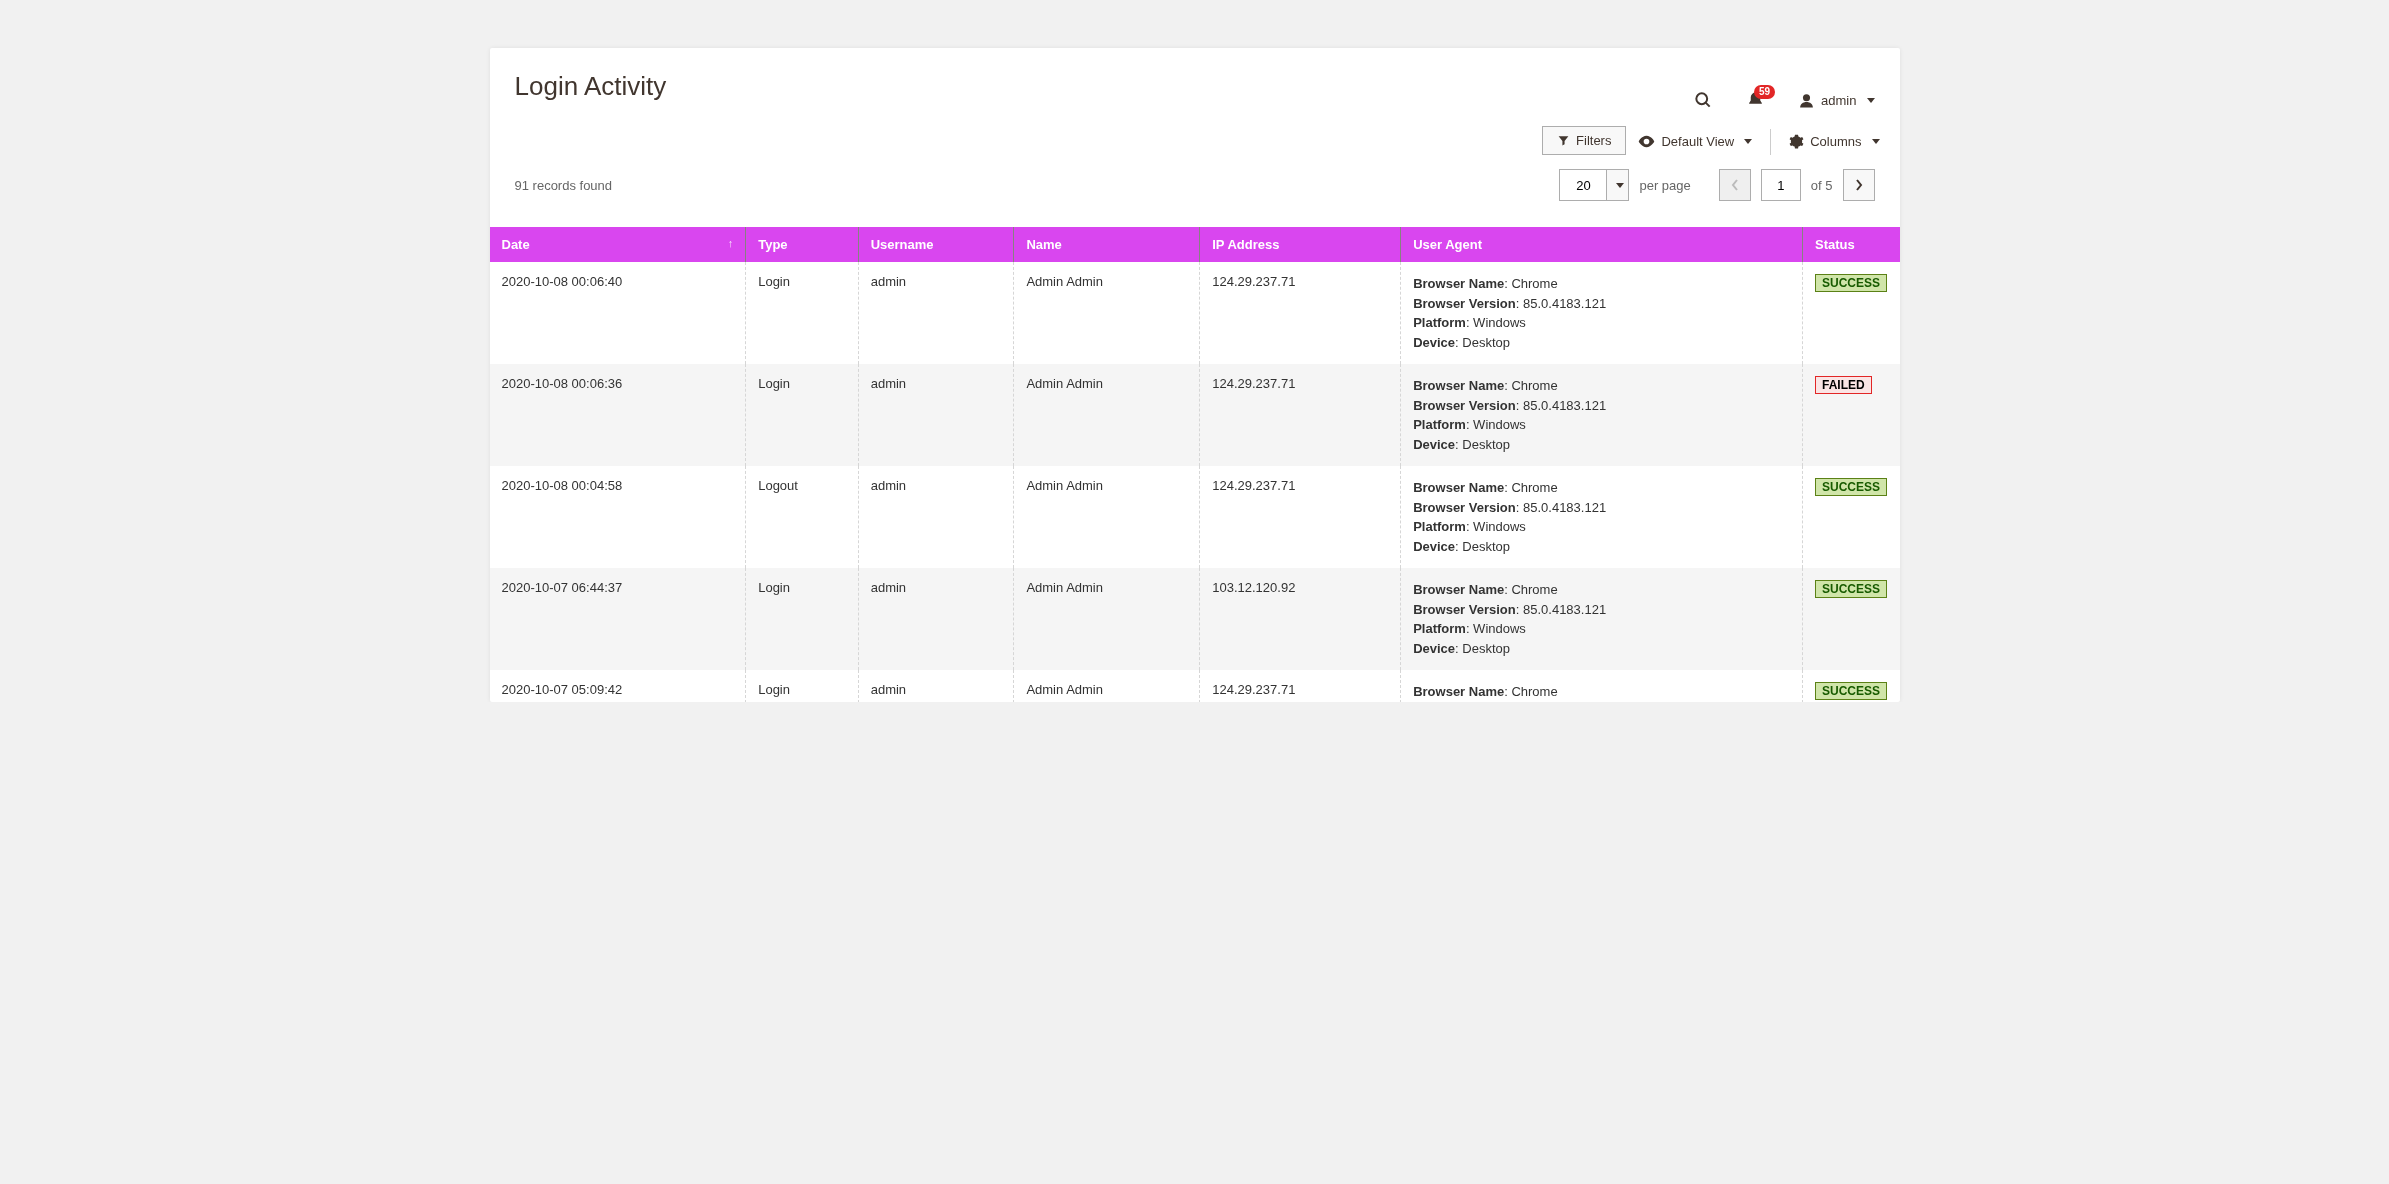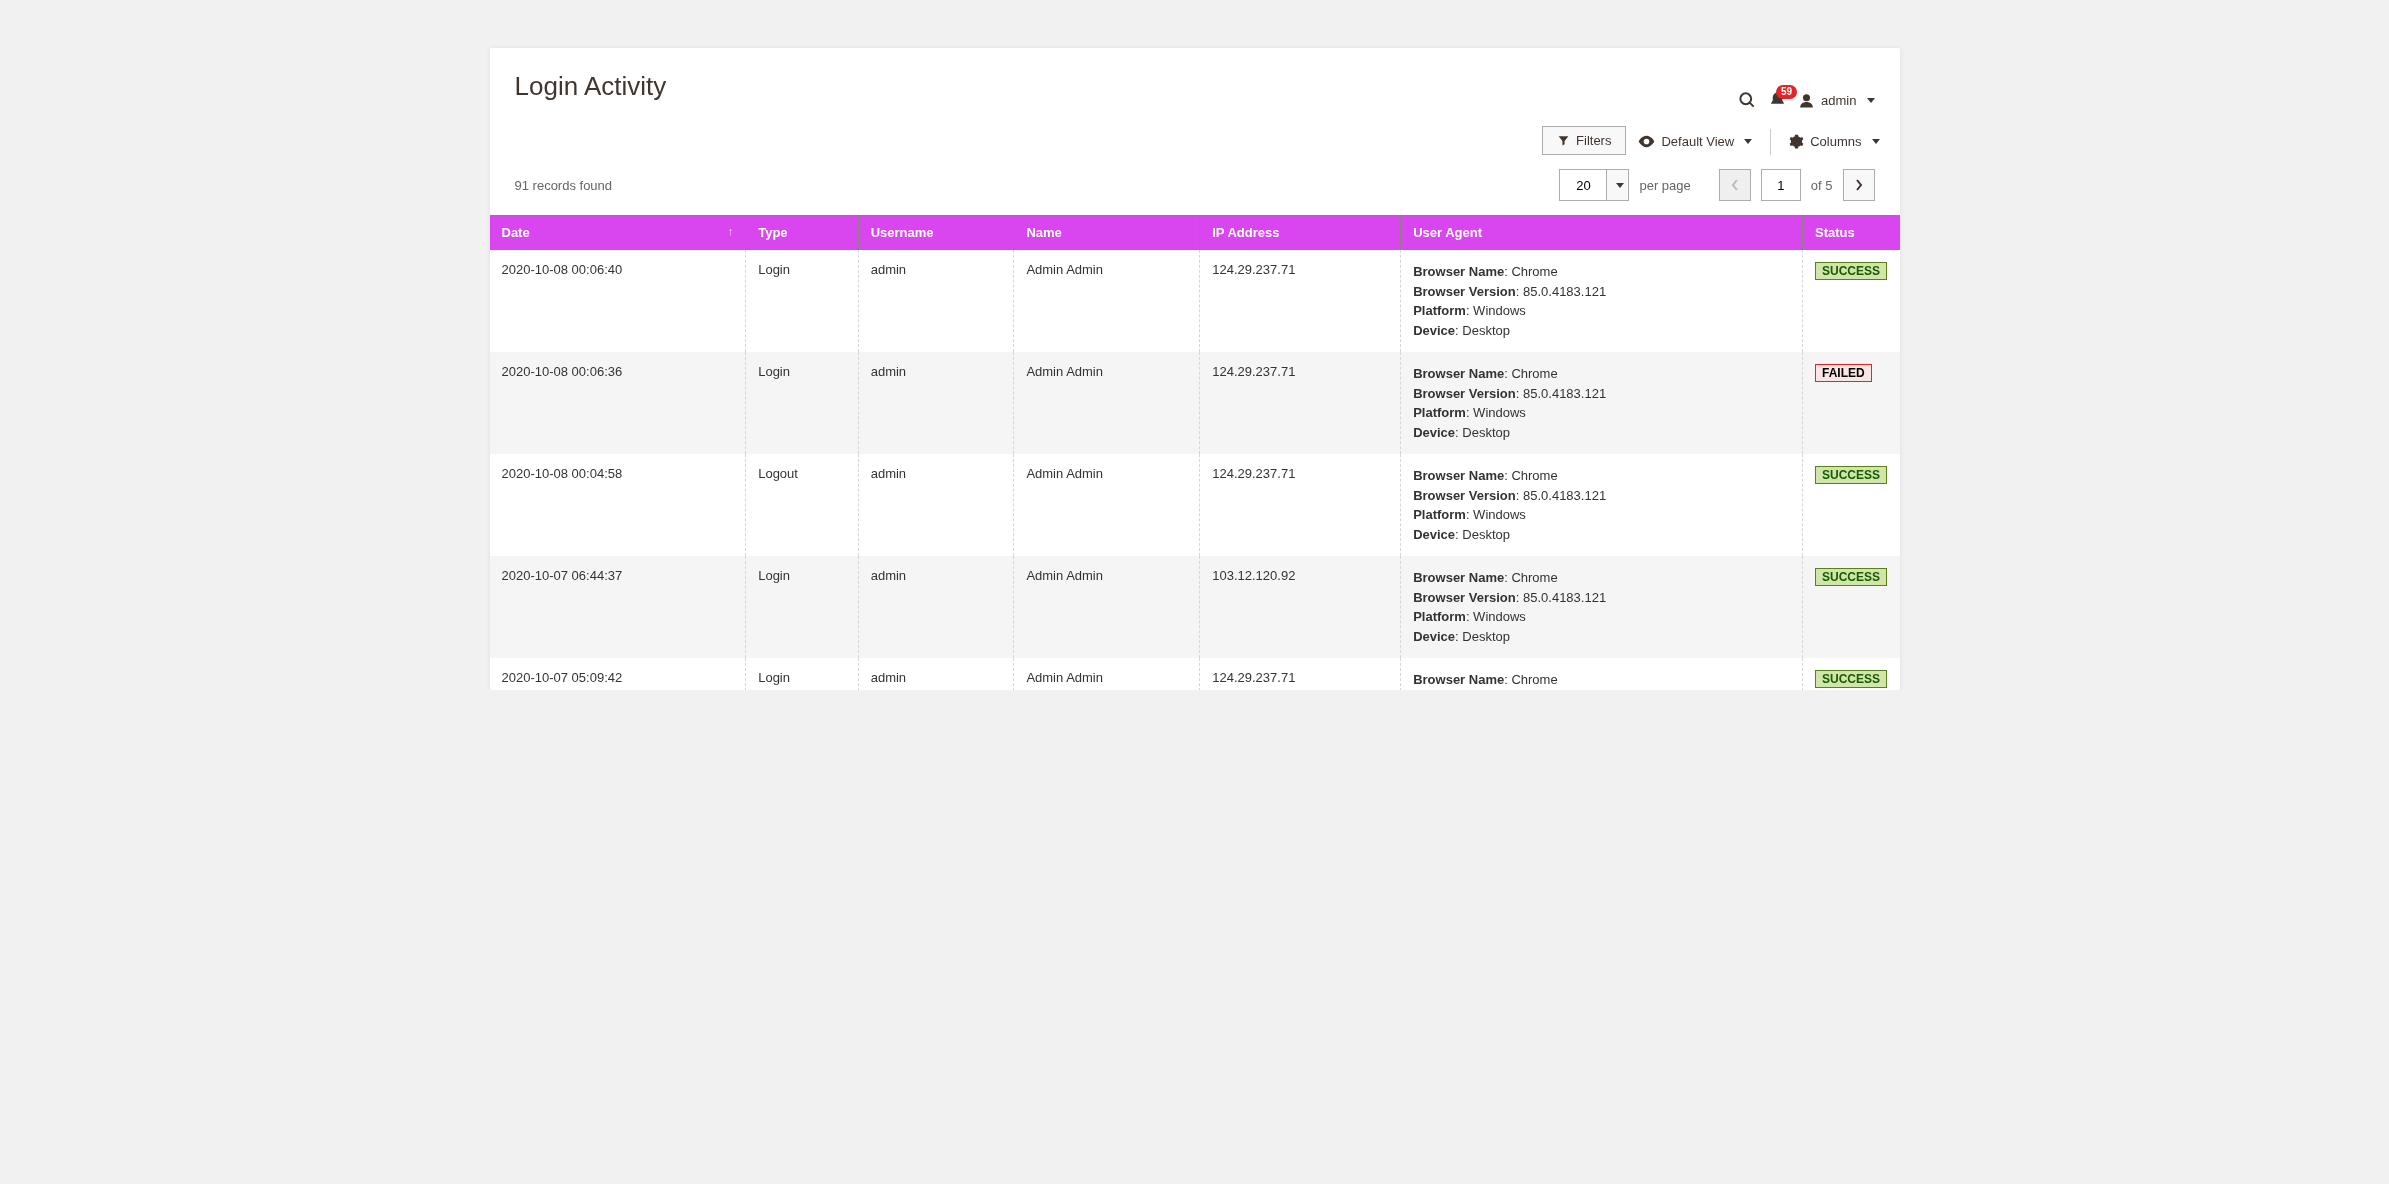--- a/index.html
+++ b/index.html
@@ -25,21 +25,21 @@
     padding: 14px 25px 6px 25px;
   }
   .page-title {
     font-size: 26px;
     font-weight: 400;
     color: #41362f;
   }
   .header-actions {
     display: flex;
     align-items: center;
-    gap: 11px;
+    gap: 33px;
     margin-top: 28px;
   }
   .icon-btn {
     background: none;
     border: none;
     cursor: pointer;
     position: relative;
     color: #41362f;
     display: flex;
     align-items: center;
@@ -97,21 +97,21 @@
     width: 0; height: 0;
     border-left: 4px solid transparent;
     border-right: 4px solid transparent;
     border-top: 5px solid #41362f;
     margin-left: 4px;
   }
   .meta-row {
     display: flex;
     justify-content: space-between;
     align-items: center;
-    padding: 8px 25px 14px;
+    padding: 8px 25px 26px;
   }
   .records-found {
     font-size: 13px;
     color: #666;
   }
   .pager {
     display: flex;
     align-items: center;
     gap: 10px;
     justify-content: space-between;

